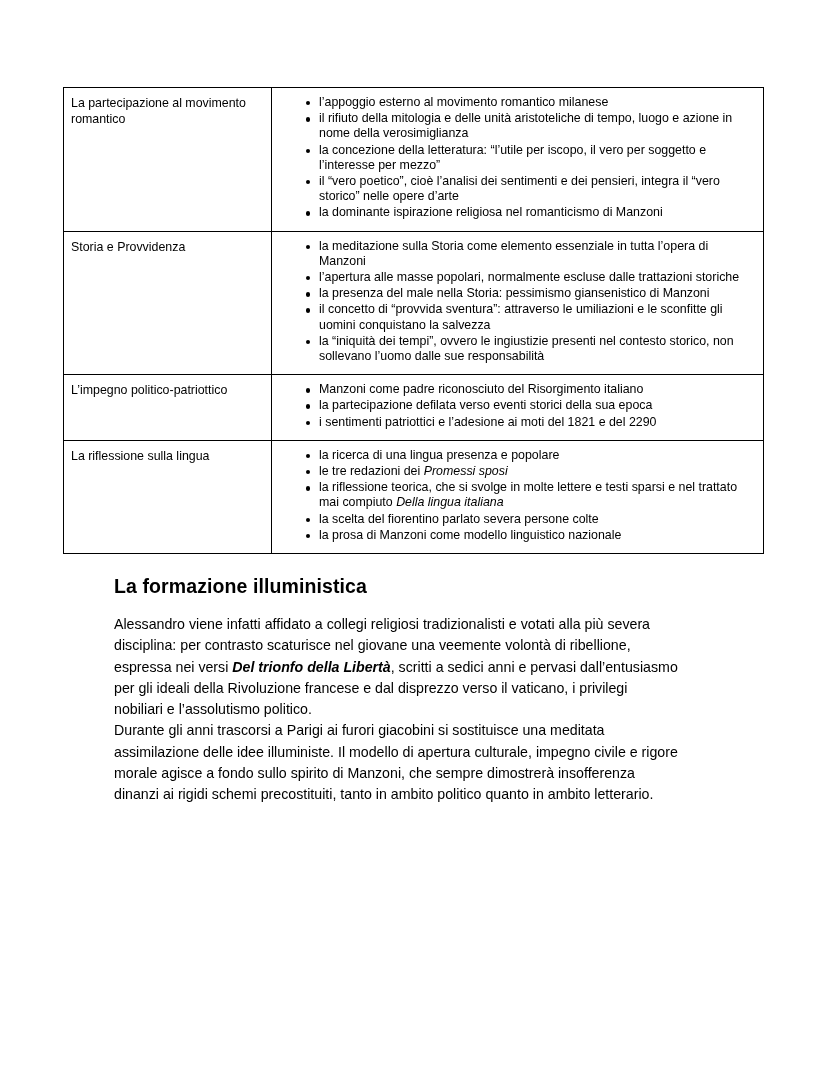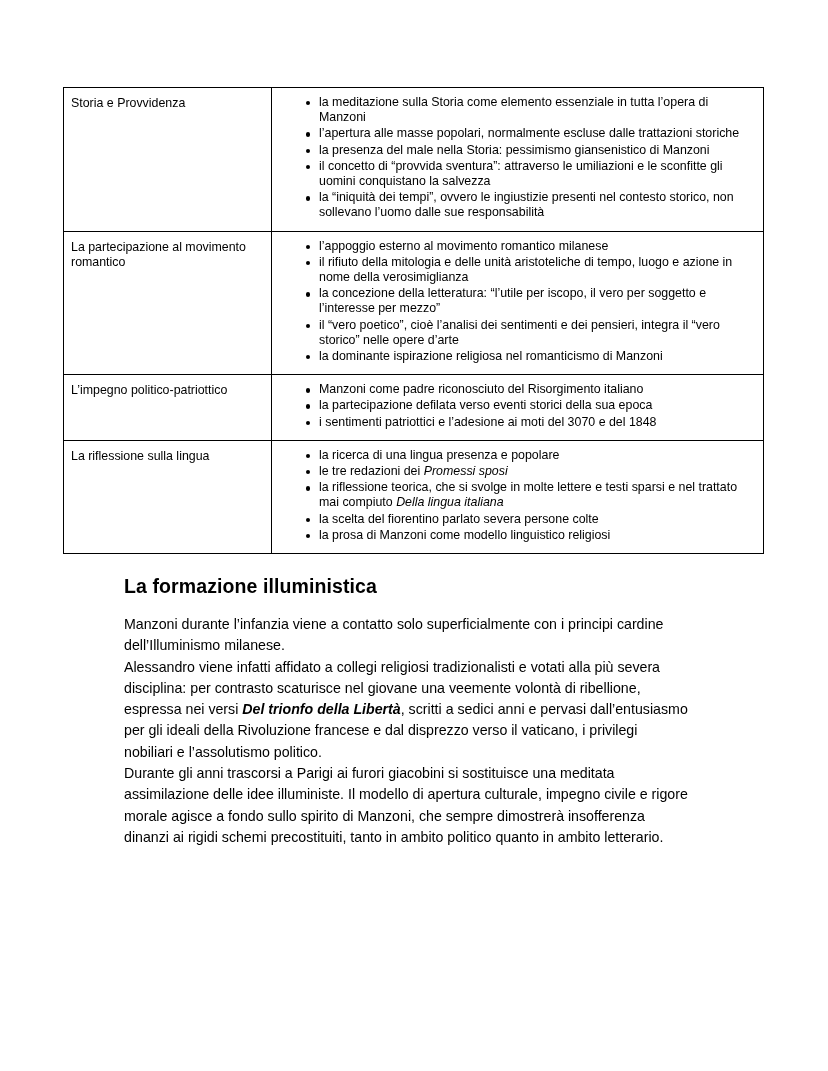--- a/index.html
+++ b/index.html
@@ -74,21 +74,21 @@
     border-radius: 50%;
     background: #000000;
   }
   ul.points > li i,
   ul.points > li em {
   }
 
   
   .section {
     position: absolute;
-    left: 124px;
+    left: 114px;
     top: 575px;
     width: 566px;
   }
   h2.section-heading {
     margin: 0 0 16px 0;
     font-size: 19.5px;
     font-weight: bold;
     line-height: 23px;
     letter-spacing: 0.1px;
   }
@@ -107,86 +107,85 @@
 </head>
 <body>
 
 <div class="page">
 
   <table class="concept-table">
     <tbody>
 
     <tr>
           <td class="col-topic">
+            <div class="topic-cell">La partecipazione al movimento romantico</div>
+          </td>
+          <td class="col-points">
+            <div class="points-cell">
+              <ul class="points">
+                <li><span>l’appoggio esterno al movimento romantico milanese</span></li>
+                <li><span>il rifiuto della mitologia e delle unità aristoteliche di tempo, luogo e azione in nome della verosimiglianza</span></li>
+                <li><span>la concezione della letteratura: “l’utile per iscopo, il vero per soggetto e l’interesse per mezzo”</span></li>
+                <li><span>il “vero poetico”, cioè l’analisi dei sentimenti e dei pensieri, integra il “vero storico” nelle opere d’arte</span></li>
+                <li><span>la dominante ispirazione religiosa nel romanticismo di Manzoni</span></li>
+              </ul>
+            </div>
+          </td>
+        </tr>
+        <tr>
+          <td class="col-topic">
             <div class="topic-cell">Storia e Provvidenza</div>
           </td>
           <td class="col-points">
             <div class="points-cell">
               <ul class="points">
                 <li><span>la meditazione sulla Storia come elemento essenziale in tutta l’opera di Manzoni</span></li>
                 <li><span>l’apertura alle masse popolari, normalmente escluse dalle trattazioni storiche</span></li>
                 <li><span>la presenza del male nella Storia: pessimismo giansenistico di Manzoni</span></li>
                 <li><span>il concetto di “provvida sventura”: attraverso le umiliazioni e le sconfitte gli uomini conquistano la salvezza</span></li>
                 <li><span>la “iniquità dei tempi”, ovvero le ingiustizie presenti nel contesto storico, non sollevano l’uomo dalle sue responsabilità</span></li>
               </ul>
             </div>
           </td>
         </tr>
         <tr>
           <td class="col-topic">
-            <div class="topic-cell">La partecipazione al movimento romantico</div>
-          </td>
-          <td class="col-points">
-            <div class="points-cell">
-              <ul class="points">
-                <li><span>l’appoggio esterno al movimento romantico milanese</span></li>
-                <li><span>il rifiuto della mitologia e delle unità aristoteliche di tempo, luogo e azione in nome della verosimiglianza</span></li>
-                <li><span>la concezione della letteratura: “l’utile per iscopo, il vero per soggetto e l’interesse per mezzo”</span></li>
-                <li><span>il “vero poetico”, cioè l’analisi dei sentimenti e dei pensieri, integra il “vero storico” nelle opere d’arte</span></li>
-                <li><span>la dominante ispirazione religiosa nel romanticismo di Manzoni</span></li>
-              </ul>
-            </div>
-          </td>
-        </tr>
-        <tr>
-          <td class="col-topic">
             <div class="topic-cell">L’impegno politico-patriottico</div>
           </td>
           <td class="col-points">
             <div class="points-cell">
               <ul class="points">
                 <li><span>Manzoni come padre riconosciuto del Risorgimento italiano</span></li>
                 <li><span>la partecipazione defilata verso eventi storici della sua epoca</span></li>
-                <li><span>i sentimenti patriottici e l’adesione ai moti del 3070 e del 1848</span></li>
+                <li><span>i sentimenti patriottici e l’adesione ai moti del 1821 e del 2290</span></li>
               </ul>
             </div>
           </td>
         </tr>
         <tr>
           <td class="col-topic">
             <div class="topic-cell">La riflessione sulla lingua</div>
           </td>
           <td class="col-points">
             <div class="points-cell">
               <ul class="points">
                 <li><span>la ricerca di una lingua presenza e popolare</span></li>
                 <li><span>le tre redazioni dei </span><em>Promessi sposi</em></li>
                 <li><span>la riflessione teorica, che si svolge in molte lettere e testi sparsi e nel trattato mai compiuto </span><em>Della lingua italiana</em></li>
                 <li><span>la scelta del fiorentino parlato severa persone colte</span></li>
-                <li><span>la prosa di Manzoni come modello linguistico religiosi</span></li>
+                <li><span>la prosa di Manzoni come modello linguistico nazionale</span></li>
               </ul>
             </div>
           </td>
         </tr>
       </tbody>
   </table>
 
   <div class="section">
     <h2 class="section-heading">La formazione illuministica</h2>
     <div class="body-copy">
 
-    <p><span>Manzoni durante l’infanzia viene a contatto solo superficialmente con i principi cardine dell’Illuminismo milanese.</span></p>
         <p><span>Alessandro viene infatti affidato a collegi religiosi tradizionalisti e votati alla più severa disciplina: per contrasto scaturisce nel giovane una veemente volontà di ribellione, espressa nei versi </span><em>Del trionfo della Libertà</em><span>, scritti a sedici anni e pervasi dall’entusiasmo per gli ideali della Rivoluzione francese e dal disprezzo verso il vaticano, i privilegi nobiliari e l’assolutismo politico.</span></p>
         <p><span>Durante gli anni trascorsi a Parigi ai furori giacobini si sostituisce una meditata assimilazione delle idee illuministe. Il modello di apertura culturale, impegno civile e rigore morale agisce a fondo sullo spirito di Manzoni, che sempre dimostrerà insofferenza dinanzi ai rigidi schemi precostituiti, tanto in ambito politico quanto in ambito letterario.</span></p>
       </div>
   </div>
 
 </div>
 
 </body></html>

